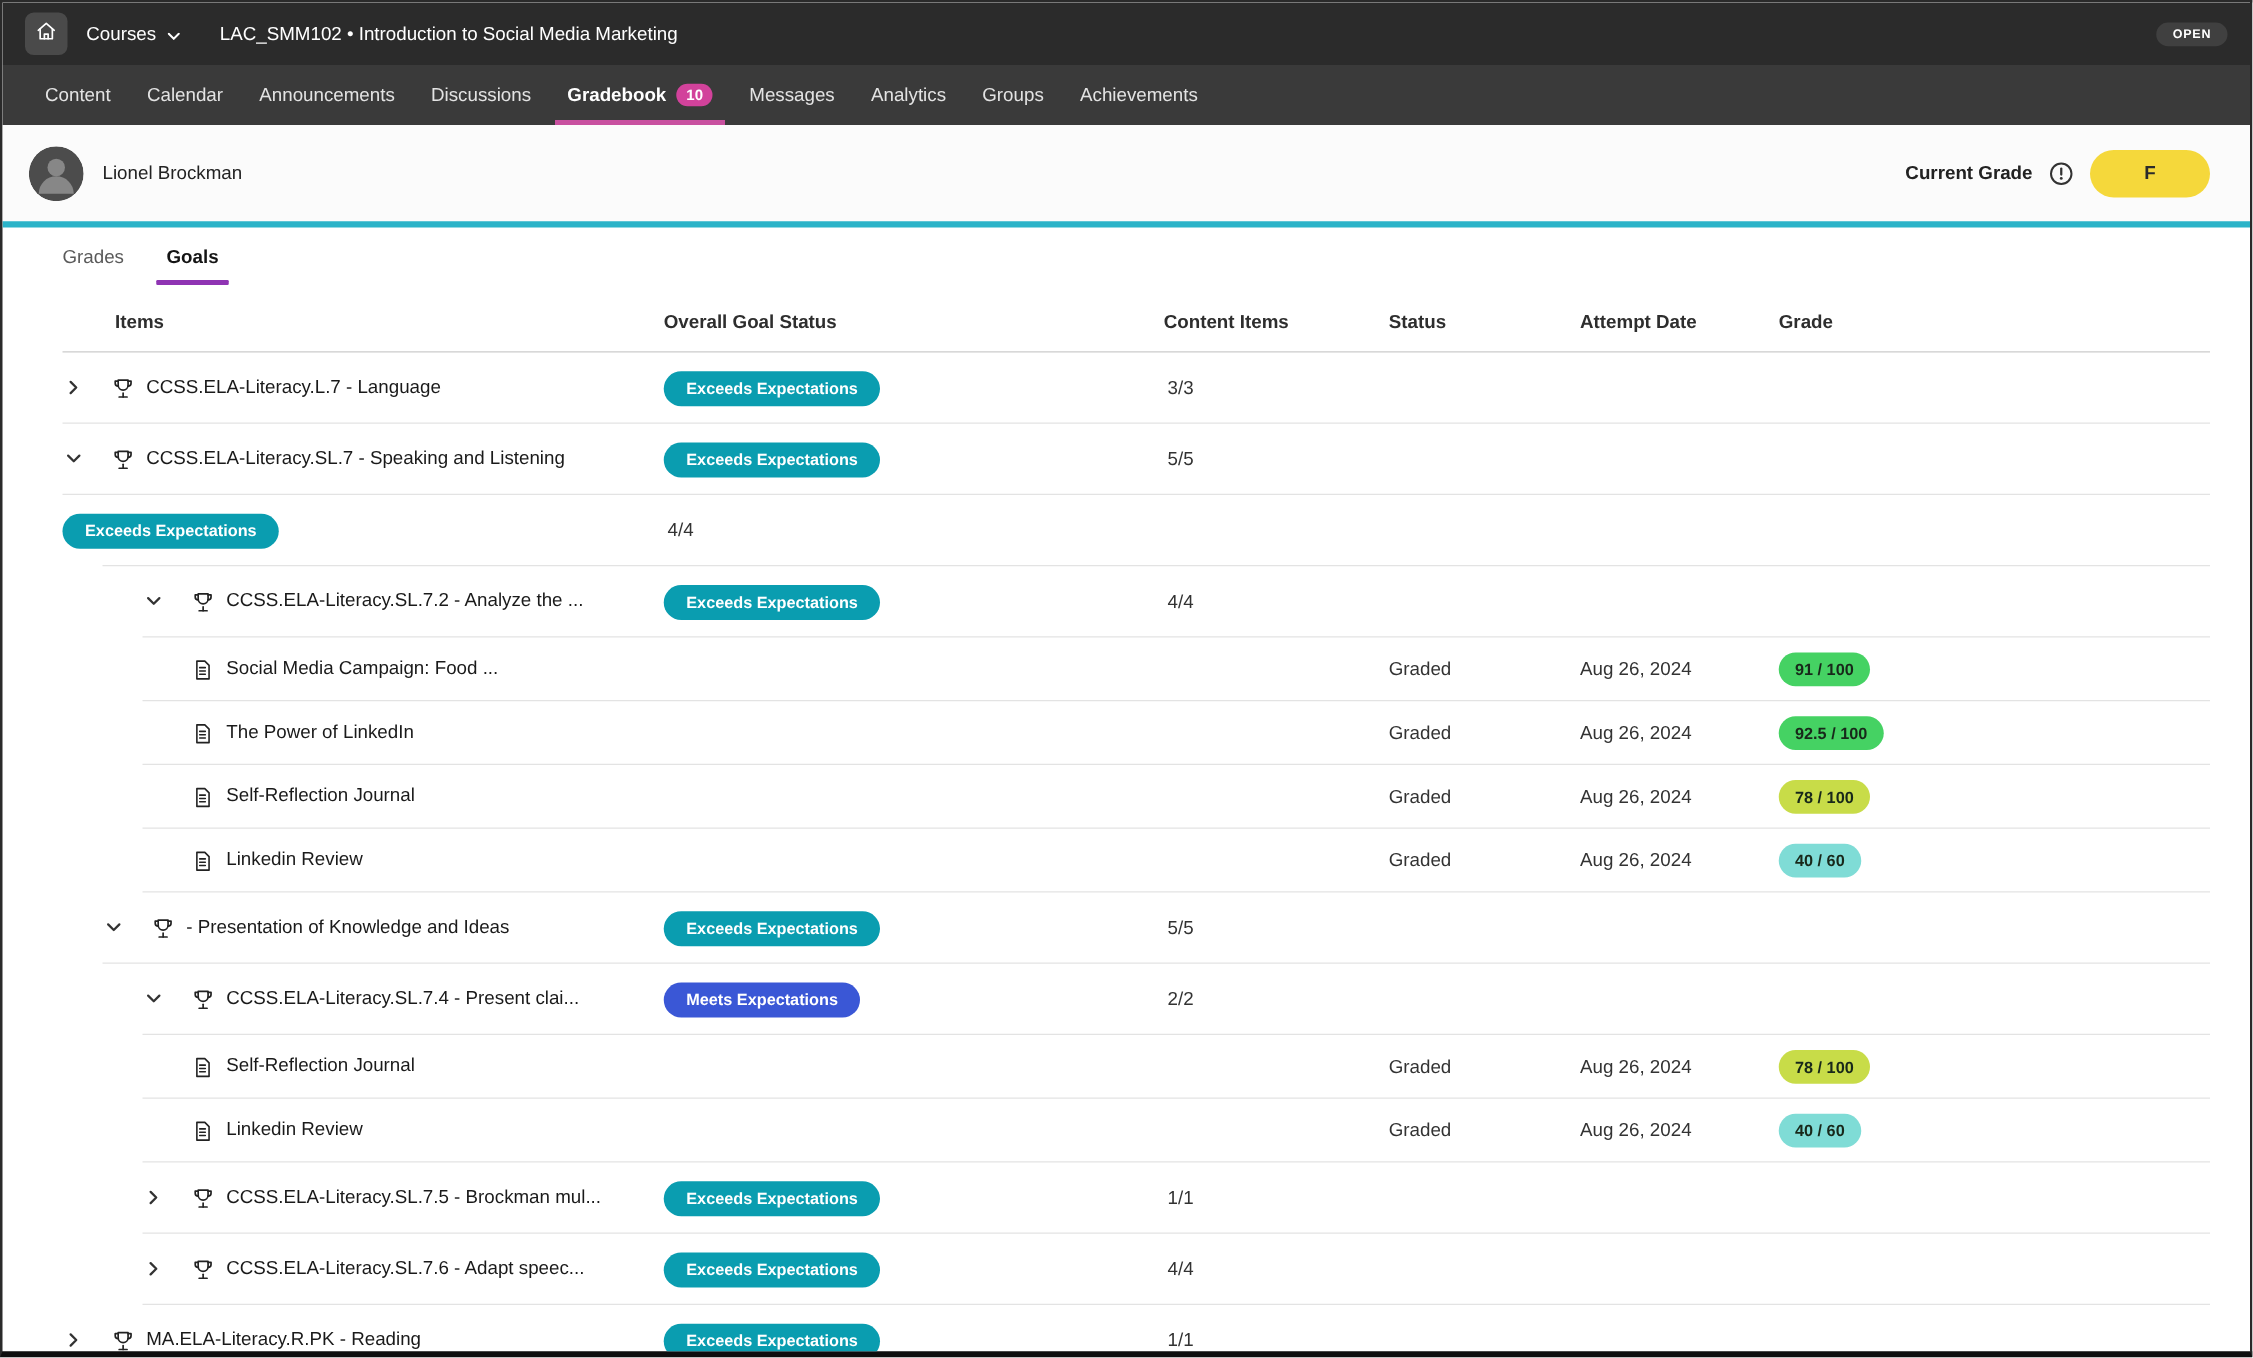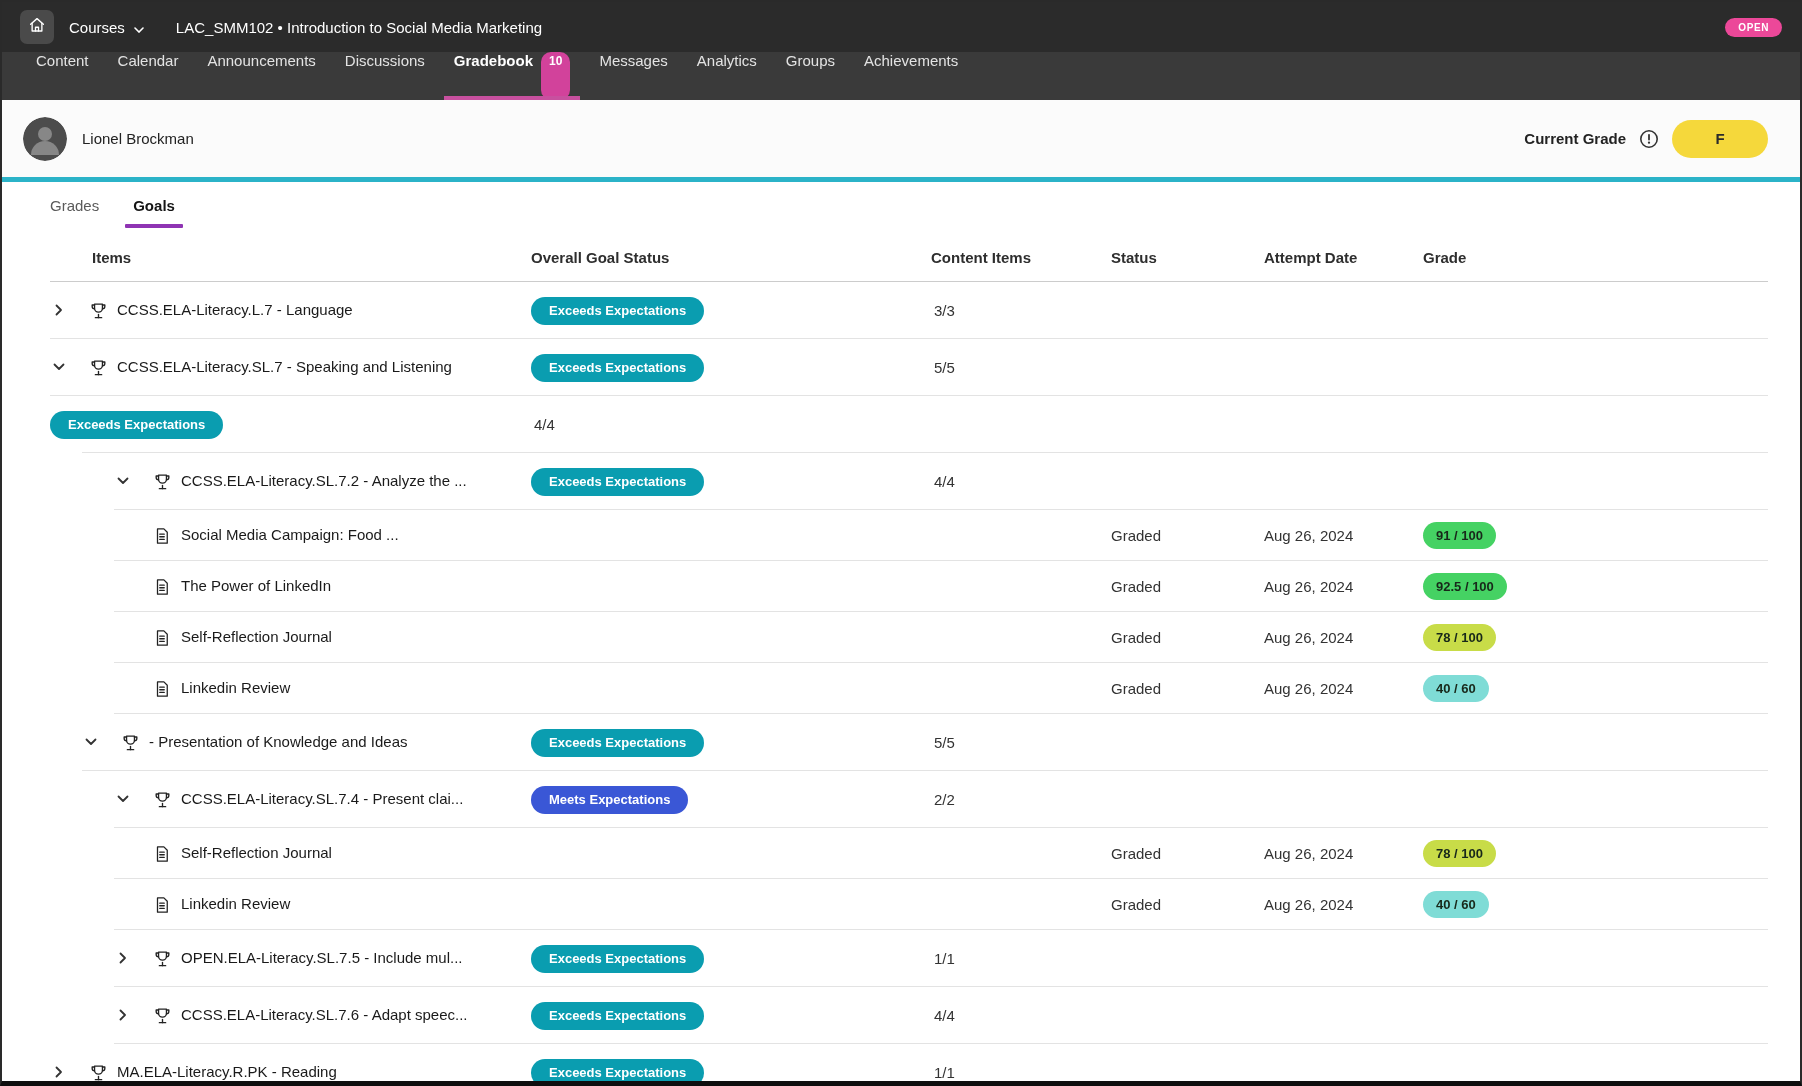--- a/index.html
+++ b/index.html
@@ -8,26 +8,26 @@
 
   .frame { position:relative; width:1802px; height:1086px; background:#fff;
            border:2px solid #2a2a2a; border-bottom:5px solid #0e0e0e; overflow:hidden; }
 
   
   .topbar { height:50px; background:#2b2b2b; display:flex; align-items:center; padding:0 18px; }
   .home-btn { width:34px; height:34px; border-radius:7px; background:#4a4a4a;
               display:flex; align-items:center; justify-content:center; cursor:pointer; flex:none; }
   .courses { display:flex; align-items:center; gap:9px; color:#fff; font-size:15px; margin-left:15px; cursor:pointer; }
   .course-title { color:#fff; font-size:15px; margin-left:32px; white-space:nowrap; }
-  .open-badge { margin-left:auto; background:#ec4899; color:#fff; font-size:10px; font-weight:700;
+  .open-badge { margin-left:auto; background:#404040; color:#fff; font-size:10px; font-weight:700;
                 letter-spacing:0.6px; padding:4px 13px; border-radius:11px; }
 
   
   .navbar { height:48px; background:#3a3a3a; display:flex; align-items:stretch; padding:0 34px; gap:29px; }
-  .nav-item { display:flex; gap:8px; color:#e3e3e3; font-size:15px; position:relative; cursor:pointer; white-space:nowrap; }
+  .nav-item { display:flex; align-items:center; gap:8px; color:#e3e3e3; font-size:15px; position:relative; cursor:pointer; white-space:nowrap; }
   .nav-item.active { color:#fff; font-weight:700; }
   .nav-item.active::after { content:""; position:absolute; left:-10px; right:-10px; bottom:0; height:4px; background:#C8509F; }
   .nav-badge { background:#D2429B; color:#fff; font-size:12px; font-weight:700; border-radius:10px; padding:2px 8px; }
 
   
   .student-bar { height:77px; background:#fbfbfb; display:flex; align-items:center; padding:0 32px 0 21px; }
   .avatar { width:44px; height:44px; border-radius:50%; overflow:hidden; flex:none; }
   .student-name { margin-left:15px; font-size:15px; color:#222; }
   .sb-right { margin-left:auto; display:flex; align-items:center; gap:13px; }
   .cg-label { font-size:15px; font-weight:700; color:#222; }
@@ -404,21 +404,21 @@
             </span>
             <span class="ricon">
               <svg width="19" height="19" viewBox="0 0 24 24" fill="none" stroke="#222" stroke-width="1.7" stroke-linecap="round" stroke-linejoin="round">
                 <path d="M8 21h8"></path>
                 <path d="M12 17v4"></path>
                 <path d="M7 4h10v5a5 5 0 0 1-10 0V4z"></path>
                 <path d="M7 5H4v2a3 3 0 0 0 3 3"></path>
                 <path d="M17 5h3v2a3 3 0 0 1-3 3"></path>
               </svg>
             </span>
-            <span class="rlabel">OPEN.ELA-Literacy.SL.7.5 - Include mul...</span>
+            <span class="rlabel">CCSS.ELA-Literacy.SL.7.5 - Brockman mul...</span>
           </div>
           <div class="cell"><span class="status-pill" style="background: rgb(10, 157, 176);">Exceeds Expectations</span></div>
           <div class="cell ci">1/1</div>
           <div class="cell"></div>
           <div class="cell"></div>
           <div class="cell"></div>
         </div>
         <div class="grid row goal" style="--lvl: 2;">
           <div class="cell tree">
             <span class="chev collapsed">

